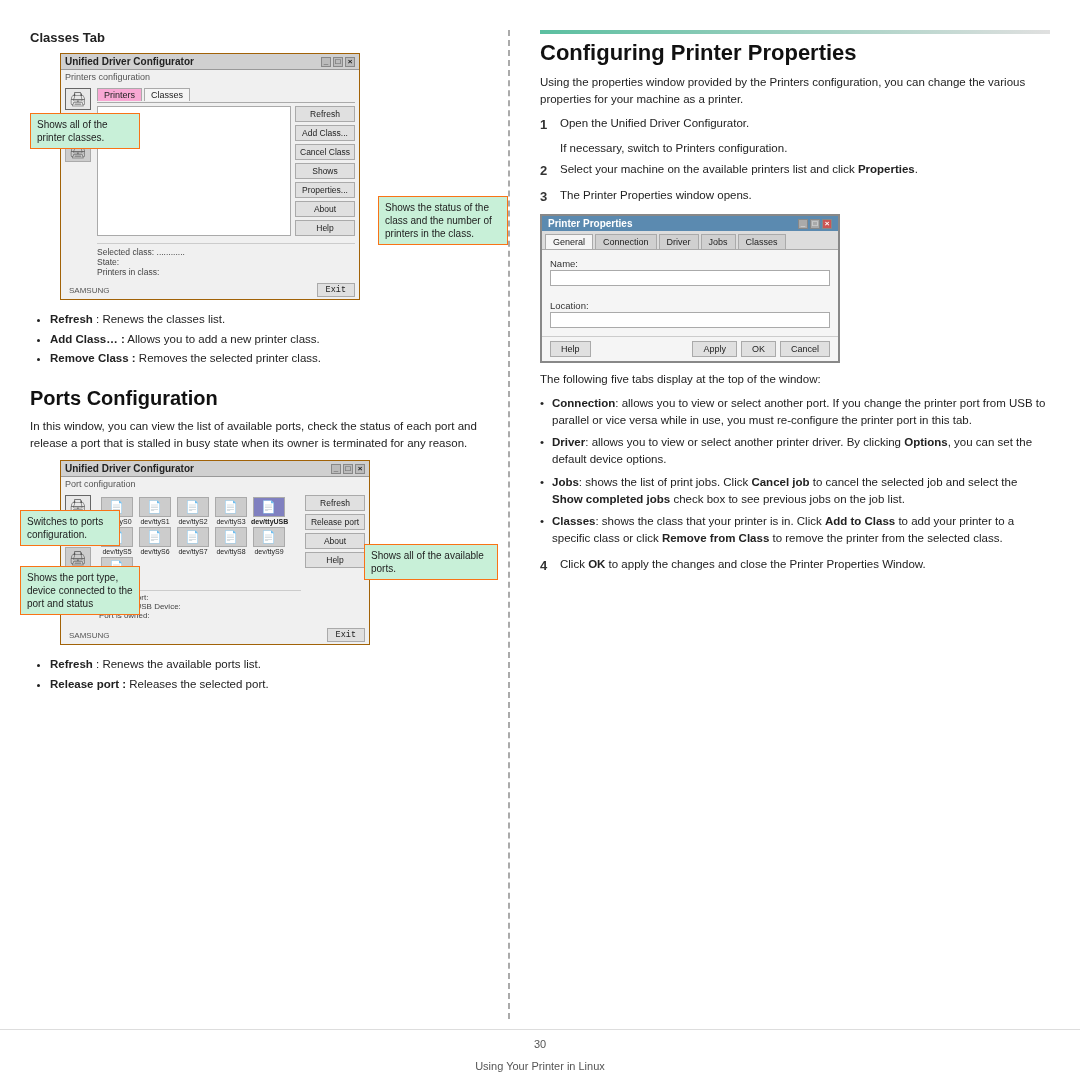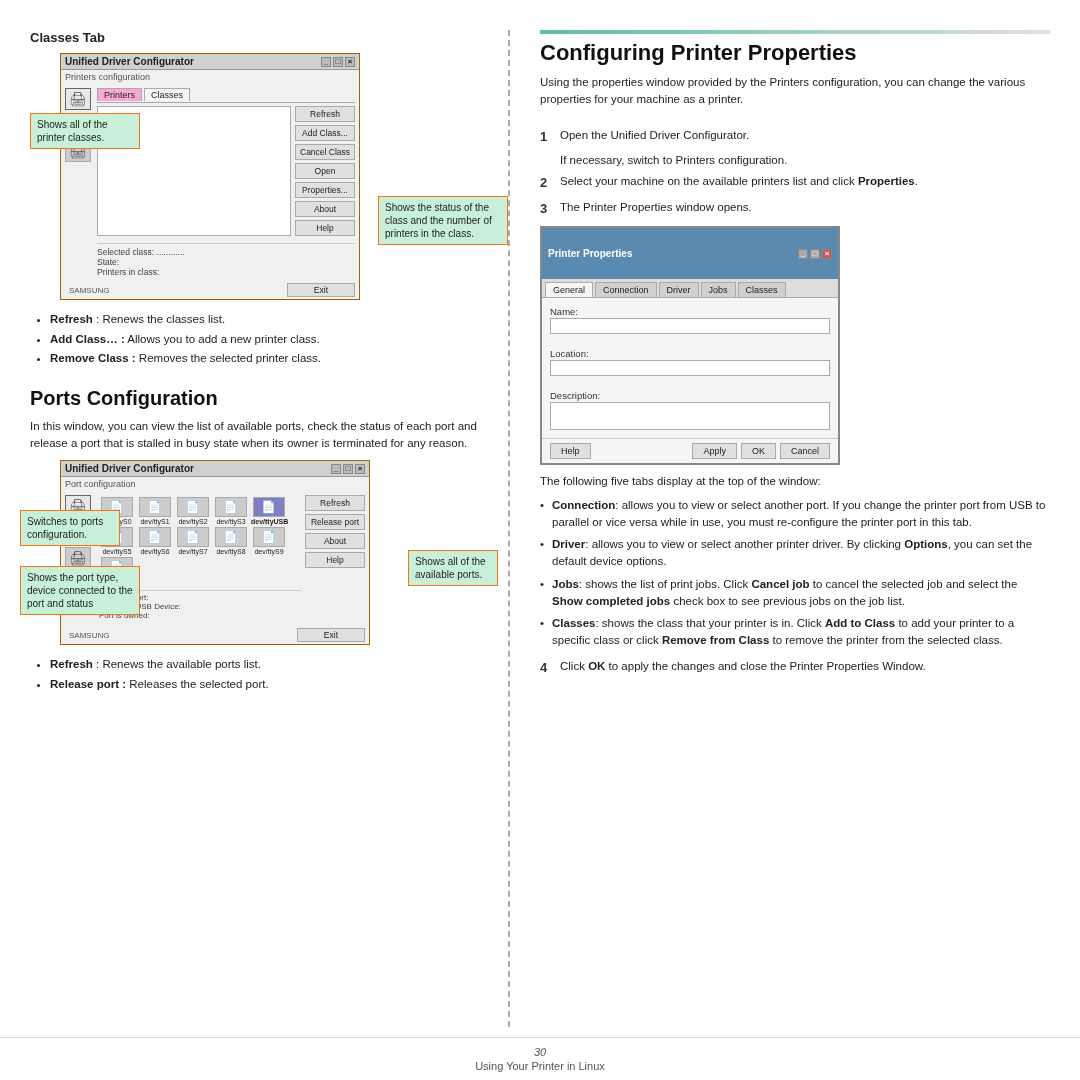--- a/index.html
+++ b/index.html
@@ -155,22 +155,23 @@
     .ss-status-area {
       margin-top: 4px;
       font-size: 8.5px;
       color: #444;
       border-top: 1px solid #ccc;
       padding-top: 3px;
     }
     .ss-exit-btn {
       background: #e0e0e0;
       border: 1px solid #aaa;
-      padding: 1px 26px;
+      padding: 1px 8px;
       font-size: 8.5px;
+      font-family: Liberation Mono, monospace;
     }
     .ss-logo {
       font-size: 8px;
       color: #555;
       padding: 1px 4px;
     }
 
     
     .callout {
       position: absolute;
@@ -225,21 +226,21 @@
     .dialog-box {
       border: 2px solid #888;
       background: #f5f5f5;
       width: 300px;
       margin: 8px 0;
       font-size: 10px;
     }
     .dialog-titlebar {
       background: #5b8ab0;
       color: white;
-      padding: 20px 6px;
+      padding: 2px 6px;
       display: flex;
       justify-content: space-between;
       align-items: center;
       font-size: 10px;
       font-weight: bold;
     }
     .dialog-tabs {
       display: flex;
       gap: 2px;
       padding: 3px 3px 0;
@@ -393,21 +394,21 @@
               <div class="ss-tabs">
                 <div class="ss-tab">Printers</div>
                 <div class="ss-tab active">Classes</div>
               </div>
               <div class="ss-row-area">
                 <div class="ss-list-area" style="min-height:80px;"></div>
                 <div class="ss-buttons-col">
                   <div class="ss-small-btn">Refresh</div>
                   <div class="ss-small-btn">Add Class...</div>
                   <div class="ss-small-btn">Cancel Class</div>
-                  <div class="ss-small-btn">Open</div>
+                  <div class="ss-small-btn">Shows</div>
                   <div class="ss-small-btn">Properties...</div>
                   <div class="ss-small-btn">About</div>
                   <div class="ss-small-btn">Help</div>
                 </div>
               </div>
               <div class="ss-status-area">
                 <div>Selected class: ............</div>
                 <div>State:</div>
                 <div>Printers in class:</div>
               </div>
@@ -523,42 +524,42 @@
           <div style="display:flex; justify-content:space-between; align-items:center; padding:2px 4px;">
             <div class="ss-logo">SAMSUNG</div>
             <div class="ss-exit-btn">Exit</div>
           </div>
         </div>
 
         <div class="callout" style="left:-20px; top:50px; width:100px;">
           Switches to ports configuration.
         </div>
 
-        <div class="callout" style="right:-20px; top:90px; width:90px;">
+        <div class="callout" style="right:-20px; top:84px; width:134px;">
           Shows all of the available ports.
         </div>
 
         <div class="callout" style="left:-20px; bottom:30px; width:120px;">
           Shows the port type, device connected to the port and status
         </div>
       </div>
 
       <ul class="bullet-list">
         <li><span class="bold">Refresh</span> : Renews the available ports list.</li>
         <li><span class="bold">Release port :</span> Releases the selected port.</li>
       </ul>
     </div>
 
   </div>
 
   <div class="right-col">
     <div class="right-title-bar"></div>
     <div class="section-title" style="font-size:22px; margin-top:0;">Configuring Printer Properties</div>
 
-    <div class="body-text" style="margin-bottom:18px;">Using the properties window provided by the Printers configuration, you can change the various properties for your machine as a printer.</div>
+    <div class="body-text" style="margin-bottom:6px;">Using the properties window provided by the Printers configuration, you can change the various properties for your machine as a printer.</div>
 
     <div class="step-item">
       <span class="step-num">1</span>
       <span>Open the Unified Driver Configurator.</span>
     </div>
     <div class="step-sub">If necessary, switch to Printers configuration.</div>
 
     <div class="step-item">
       <span class="step-num">2</span>
       <span>Select your machine on the available printers list and click <strong>Properties</strong>.</span>
@@ -587,24 +588,20 @@
       </div>
       <div class="dialog-body">
         <div>
           <div class="field-label">Name:</div>
           <div class="field-input"></div>
         </div>
         <div>
           <div class="field-label">Location:</div>
           <div class="field-input"></div>
         </div>
-        <div>
-          <div class="field-label">Description:</div>
-          <div class="field-input-tall"></div>
-        </div>
       </div>
       <div class="dialog-footer">
         <div class="dialog-btn help">Help</div>
         <div class="dialog-btn">Apply</div>
         <div class="dialog-btn">OK</div>
         <div class="dialog-btn">Cancel</div>
       </div>
     </div>
 
     <div class="body-text" style="margin-top:8px; margin-bottom:6px;">The following five tabs display at the top of the window:</div>
@@ -626,15 +623,15 @@
 
     <div class="step-item" style="margin-top:8px;">
       <span class="step-num">4</span>
       <span>Click <strong>OK</strong> to apply the changes and close the Printer Properties Window.</span>
     </div>
 
   </div>
 </div>
 
 <div class="page-footer">
-  <div style="margin-bottom:2px;font-style:italic;">30</div>
+  <div style="margin-bottom:10px;">30</div>
   <div>Using Your Printer in Linux</div>
 </div>
 
 </body></html>

